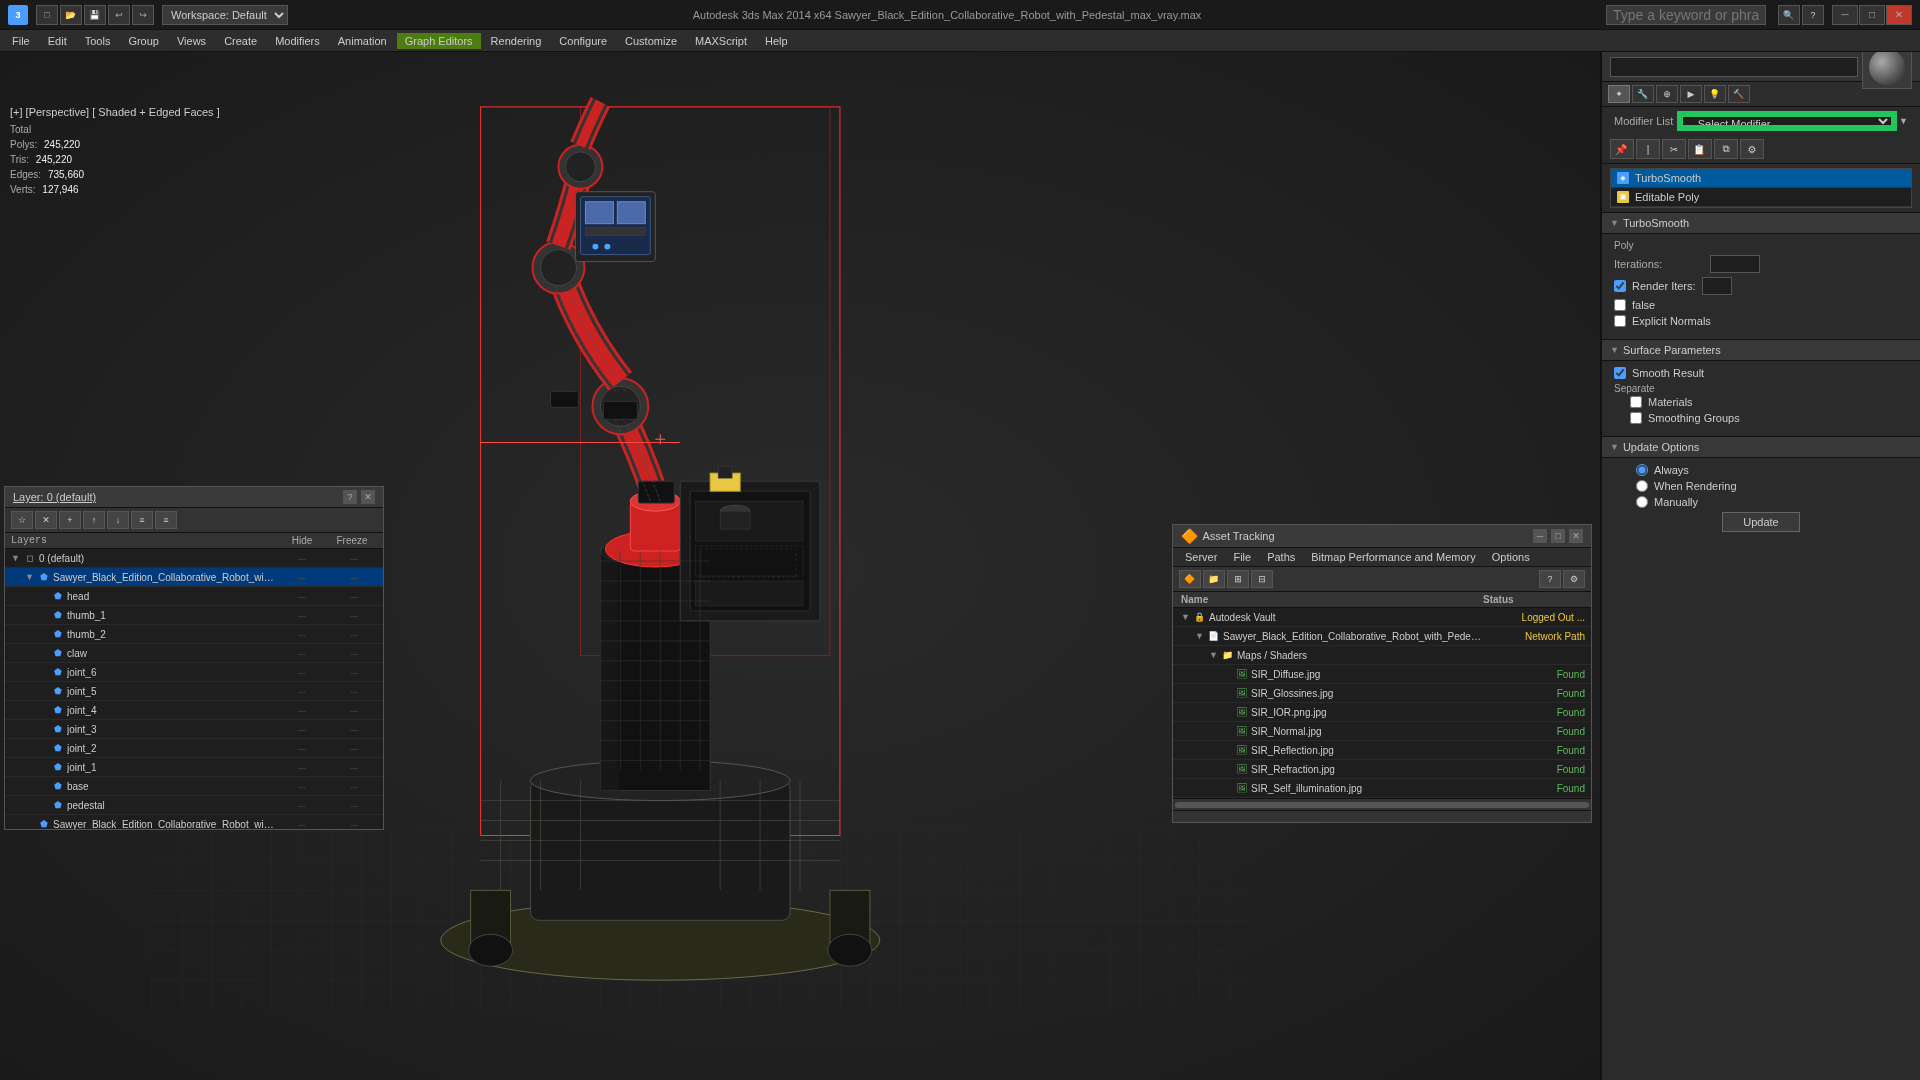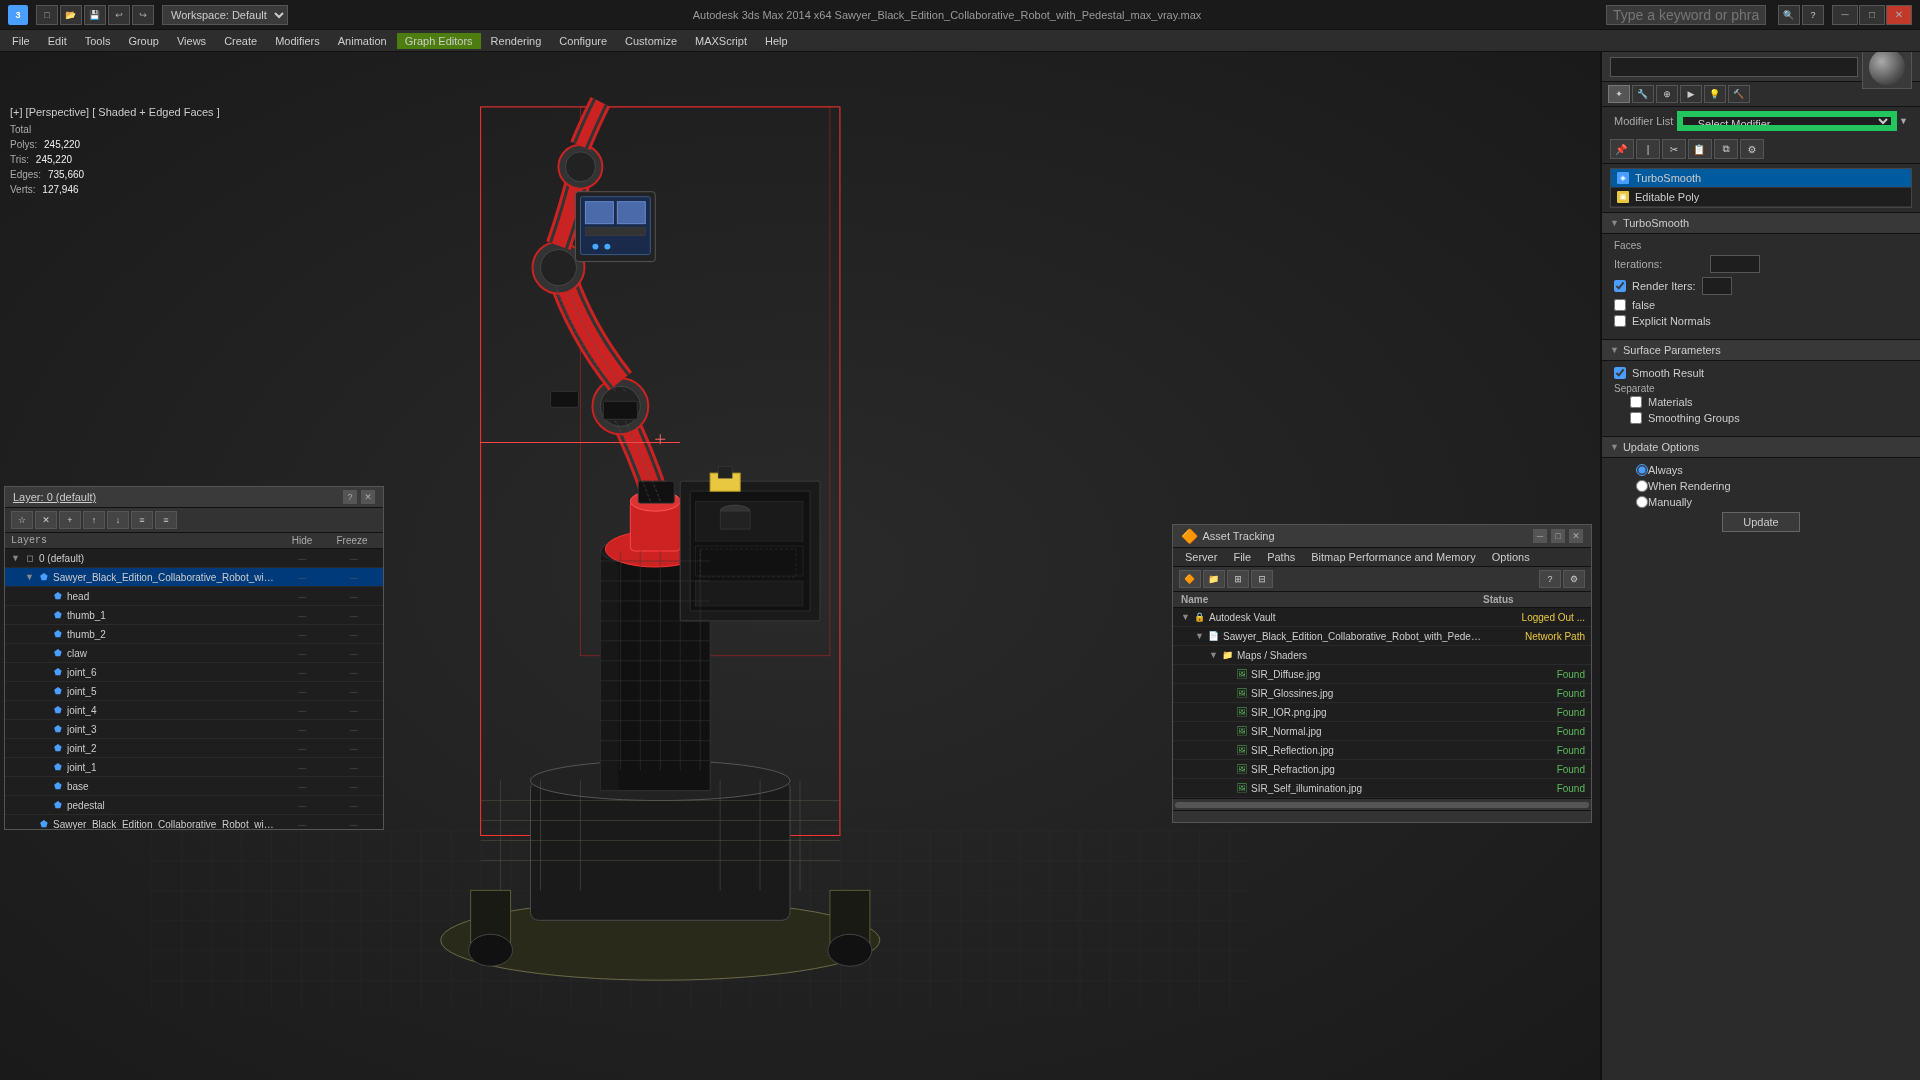--- a/index.html
+++ b/index.html
@@ -283,20 +283,21 @@
     .checkbox-row label {
       color: #ccc;
       font-size: 11px;
       cursor: pointer;
     }
 
     .radio-row {
       display: flex;
       align-items: center;
       margin-bottom: 4px;
+      gap: 6px;
       padding-left: 22px;
     }
     .radio-row input[type="radio"] {
       accent-color: #4a9eff;
       width: 12px; height: 12px;
     }
     .radio-row label {
       color: #ccc;
       font-size: 11px;
       cursor: pointer;
@@ -803,21 +804,21 @@
       <div class="mod-icon yellow">▣</div>
       <span class="mod-name">Editable Poly</span>
     </div>
   </div>
 
   <div class="section-header">
     <span class="arrow">▼</span>
     <span>TurboSmooth</span>
   </div>
   <div class="section-content">
-    <div style="color:#aaa;font-size:10px;margin-bottom:4px;">Faces</div>
+    <div style="color:#aaa;font-size:10px;margin-bottom:4px;">Poly</div>
     <div class="param-row">
       <span class="param-label">Iterations:</span>
       <input type="text" class="param-value" style="">
     </div>
     <div class="checkbox-row">
       <input type="checkbox" checked="" style="">
       <label>Render Iters:</label>
       <input type="text" class="param-value" style="width: 30px;">
     </div>
     <div class="checkbox-row">

